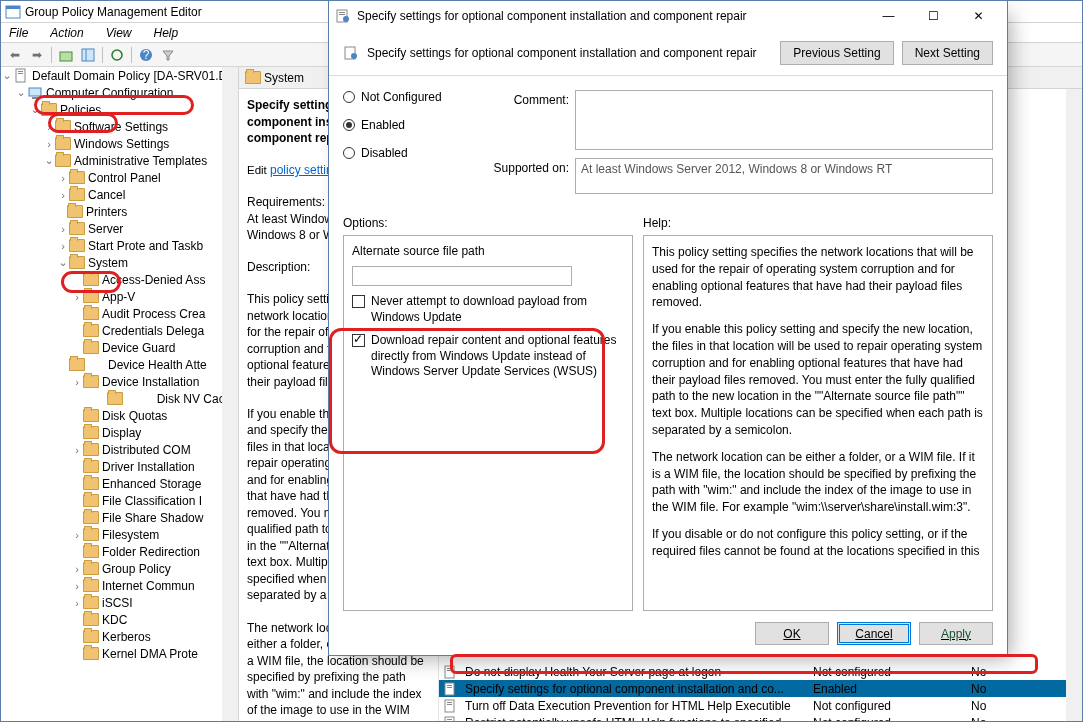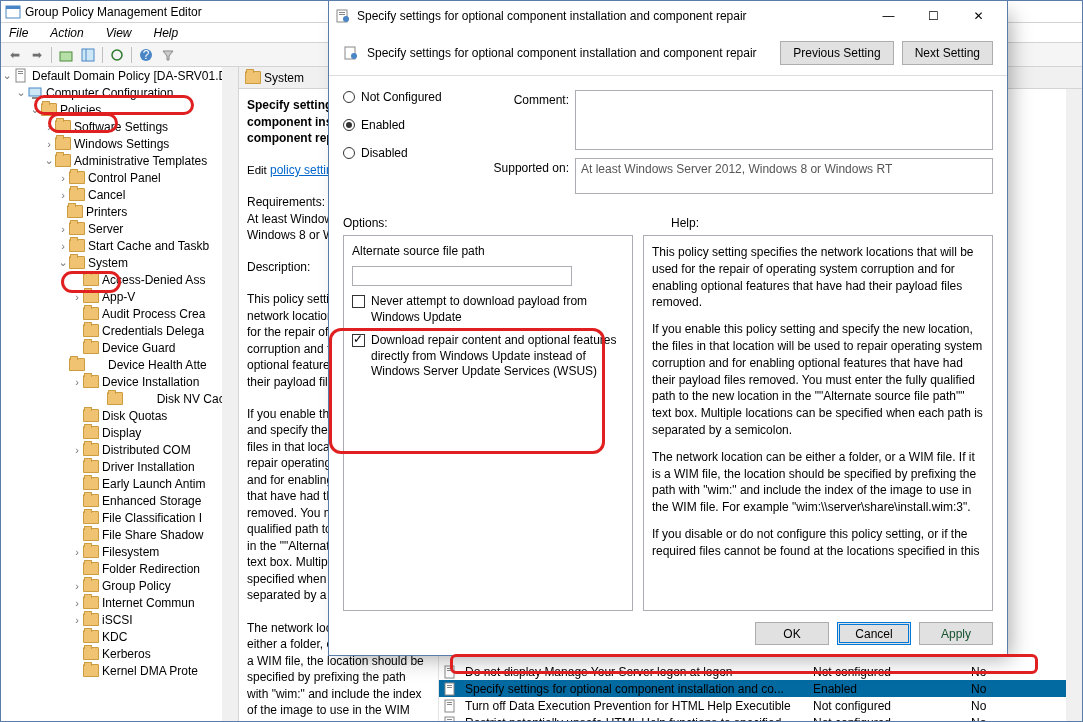--- a/index.html
+++ b/index.html
@@ -45,31 +45,31 @@
 .dlg-header { display: flex; align-items: center; padding: 10px 14px; border-bottom: 1px solid #dcdcdc; gap: 8px; }
 .dlg-header-text { flex: 1; }
 .dlg-nav-btn { height: 24px; padding: 0 12px; border: 1px solid #adadad; background: #e1e1e1; cursor: default; }
 .radio-row { display: flex; align-items: center; gap: 6px; cursor: default; }
 .radio { width: 12px; height: 12px; border: 1px solid #333; border-radius: 50%; position: relative; }
 .radio.checked::after { content: ""; position: absolute; left: 2px; top: 2px; width: 6px; height: 6px; background: #333; border-radius: 50%; }
 .dlg-top-grid { display: grid; grid-template-columns: 130px 90px 1fr; grid-template-rows: auto auto; gap: 8px 6px; padding: 14px; }
 .comment-box { grid-column: 3; grid-row: 1; height: 60px; border: 1px solid #abadb3; }
 .supported-box { grid-column: 3; grid-row: 2; height: 36px; border: 1px solid #abadb3; padding: 3px 5px; color: #555; }
 .label-right { text-align: right; padding-top: 3px; }
-.oh-row { display: flex; padding: 8px 14px 4px 14px; gap: 28px; }
+.oh-row { display: flex; padding: 8px 14px 4px 14px; }
 .oh-row > div:first-child { width: 300px; }
 .opt-help { display: flex; flex: 1; overflow: hidden; border-top: 1px solid transparent; padding: 0 14px; gap: 10px; }
 .opt-box { width: 290px; border: 1px solid #abadb3; padding: 8px; overflow: hidden; display: flex; flex-direction: column; gap: 8px; }
 .alt-input { height: 20px; border: 1px solid #abadb3; width: 220px; }
 .cb-row { display: flex; align-items: flex-start; gap: 6px; line-height: 1.3; }
 .cb { width: 13px; height: 13px; border: 1px solid #333; flex-shrink: 0; margin-top: 1px; position: relative; }
 .cb.checked::after { content: "✓"; position: absolute; left: 0; top: -3px; font-size: 12px; }
 .help-box { flex: 1; border: 1px solid #abadb3; padding: 8px; overflow: hidden; line-height: 1.4; }
 .help-box p { margin: 0 0 10px 0; }
-.dlg-footer { height: 44px; display: flex; align-items: center; justify-content: flex-end; padding: 0 14px; gap: 8px; border-top: 1px solid transparent; }
+.dlg-footer { height: 44px; display: flex; align-items: center; justify-content: flex-end; padding: 0 14px; gap: 8px; border-top: 1px solid transparent; text-decoration: underline; }
 .dlg-btn { width: 74px; height: 23px; border: 1px solid #adadad; background: #e1e1e1; cursor: default; }
 .dlg-btn.focus { border: 1px solid #0078d7; outline: 1px solid #0078d7; outline-offset: -3px; }
 .dlg-btn.disabled { color: #14532d; }
 .hl-box { position: absolute; border: 3px solid #e02020; border-radius: 12px; pointer-events: none; z-index: 20; }
 .arrow { color: #707070; }
 </style>
 </head>
 <body>
 
 <div class="main-window">
@@ -178,21 +178,21 @@
             <span>Printers</span>
           </div>
           <div class="tree-row" style="padding-left: 56px;">
             <span class="tree-toggle">›</span>
             <span class="folder-icon"></span>
             <span>Server</span>
           </div>
           <div class="tree-row" style="padding-left: 56px;">
             <span class="tree-toggle">›</span>
             <span class="folder-icon"></span>
-            <span>Start Cache and Taskb</span>
+            <span>Start Prote and Taskb</span>
           </div>
           <div class="tree-row" style="padding-left: 56px;">
             <span class="tree-toggle">⌄</span>
             <span class="folder-icon"></span>
             <span>System</span>
           </div>
           <div class="tree-row" style="padding-left: 70px;">
             <span class="tree-toggle"></span>
             <span class="folder-icon"></span>
             <span>Access-Denied Ass</span>
@@ -244,25 +244,20 @@
           </div>
           <div class="tree-row" style="padding-left: 70px;">
             <span class="tree-toggle">›</span>
             <span class="folder-icon"></span>
             <span>Distributed COM</span>
           </div>
           <div class="tree-row" style="padding-left: 70px;">
             <span class="tree-toggle"></span>
             <span class="folder-icon"></span>
             <span>Driver Installation</span>
-          </div>
-          <div class="tree-row" style="padding-left: 70px;">
-            <span class="tree-toggle"></span>
-            <span class="folder-icon"></span>
-            <span>Early Launch Antim</span>
           </div>
           <div class="tree-row" style="padding-left: 70px;">
             <span class="tree-toggle"></span>
             <span class="folder-icon"></span>
             <span>Enhanced Storage</span>
           </div>
           <div class="tree-row" style="padding-left: 70px;">
             <span class="tree-toggle"></span>
             <span class="folder-icon"></span>
             <span>File Classification I</span>
@@ -334,21 +329,21 @@
         </div>
         <div class="settings-panel">
           <div style="height:574px"></div>
           <div id="settings-list">
               <div class="setting-row">
                 <svg class="setting-icon" viewBox="0 0 14 14">
                   <rect x="2" y="1" width="9" height="12" fill="#fff" stroke="#888"></rect>
                   <rect x="4" y="3" width="5" height="1" fill="#888"></rect>
                   <rect x="4" y="5" width="5" height="1" fill="#888"></rect>
                 </svg>
-                <span class="set-name">Do not display Manage Your Server logon at logon</span>
+                <span class="set-name">Do not display Health Your Server page at logon</span>
                 <span class="set-state">Not configured</span>
                 <span class="set-comment">No</span>
               </div>
               <div class="setting-row sel">
                 <svg class="setting-icon" viewBox="0 0 14 14">
                   <rect x="2" y="1" width="9" height="12" fill="#fff" stroke="#888"></rect>
                   <rect x="4" y="3" width="5" height="1" fill="#888"></rect>
                   <rect x="4" y="5" width="5" height="1" fill="#888"></rect>
                 </svg>
                 <span class="set-name">Specify settings for optional component installation and co...</span>

